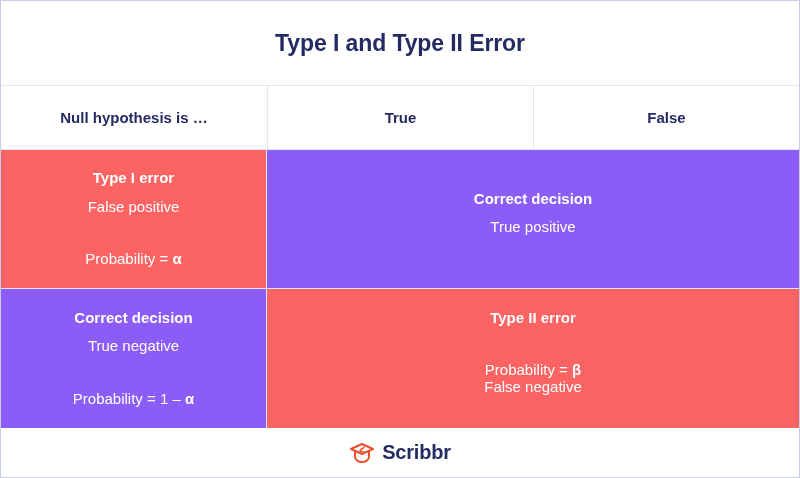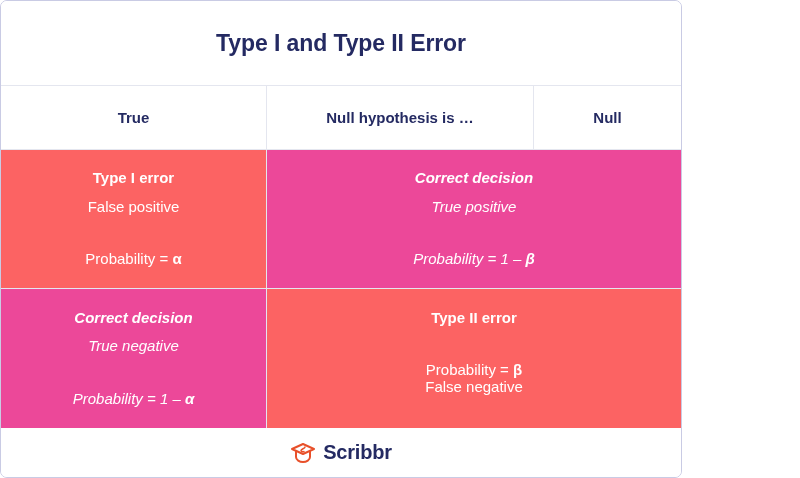--- a/index.html
+++ b/index.html
@@ -7,26 +7,26 @@
     padding: 0;
     background: #ffffff;
   }
   body {
     font-family: "Liberation Sans", "DejaVu Sans", sans-serif;
     -webkit-font-smoothing: antialiased;
   }
 
   #figure {
     position: relative;
-    width: 682px;
+    width: 800px;
     height: 478px;
     box-sizing: border-box;
     background: #ffffff;
     border: 1px solid #c9cbe4;
-    border-radius: 7px;
+    border-radius: 0;
     overflow: hidden;
     display: flex;
     flex-direction: column;
   }
 
   
   .title-bar {
     height: 85px;
     flex: 0 0 85px;
     display: flex;
@@ -82,21 +82,21 @@
     font-weight: bold;
     color: #242a62;
   }
   .rowlabel-text {
     font-size: 15px;
     font-weight: bold;
     color: #242a62;
   }
 
   .cell-red  { background: #fc6363; }
-  .cell-teal { background: #ec4899; font-style: italic; }
+  .cell-teal { background: #8b5cf6; }
 
   .cell-line {
     color: #ffffff;
     font-size: 15px;
     line-height: 1.1;
     margin: 0;
     text-align: center;
   }
   .cell-line.l1 { font-weight: bold; margin-bottom: 12px; }
   .cell-line.l2 { font-weight: normal; margin-bottom: 12px; }
@@ -129,43 +129,42 @@
 
 <div id="figure">
 
   <div class="title-bar">
     <div class="title-text">Type I and Type II Error</div>
   </div>
 
   <div class="matrix">
 
     <div class="row row-header">
+      <div class="cell col-label">
+        <span class="header-cell-text">Null hypothesis is …</span>
+      </div>
       <div class="cell col-true">
         <span class="header-cell-text">True</span>
       </div>
-      <div class="cell col-label">
-        <span class="header-cell-text">Null hypothesis is …</span>
-      </div>
       <div class="cell col-false">
-        <span class="header-cell-text">Null</span>
+        <span class="header-cell-text">False</span>
       </div>
     </div>
 
     <div class="row row-data first">
 
       <div class="cell col-true cell-red">
         <p class="cell-line l1">Type I error</p>
         <p class="cell-line l2">False positive</p>
         <p class="cell-line l3"><span>Probability = </span><span class="greek">α</span></p>
       </div>
 
       <div class="cell col-false cell-teal">
         <p class="cell-line l1">Correct decision</p>
         <p class="cell-line l2">True positive</p>
-        <p class="cell-line l3"><span>Probability = 1 – </span><span class="greek">β</span></p>
       </div>
     </div>
 
     <div class="row row-data">
 
       <div class="cell col-true cell-teal">
         <p class="cell-line l1">Correct decision</p>
         <p class="cell-line l2">True negative</p>
         <p class="cell-line l3"><span>Probability = 1 – </span><span class="greek">α</span></p>
       </div>

